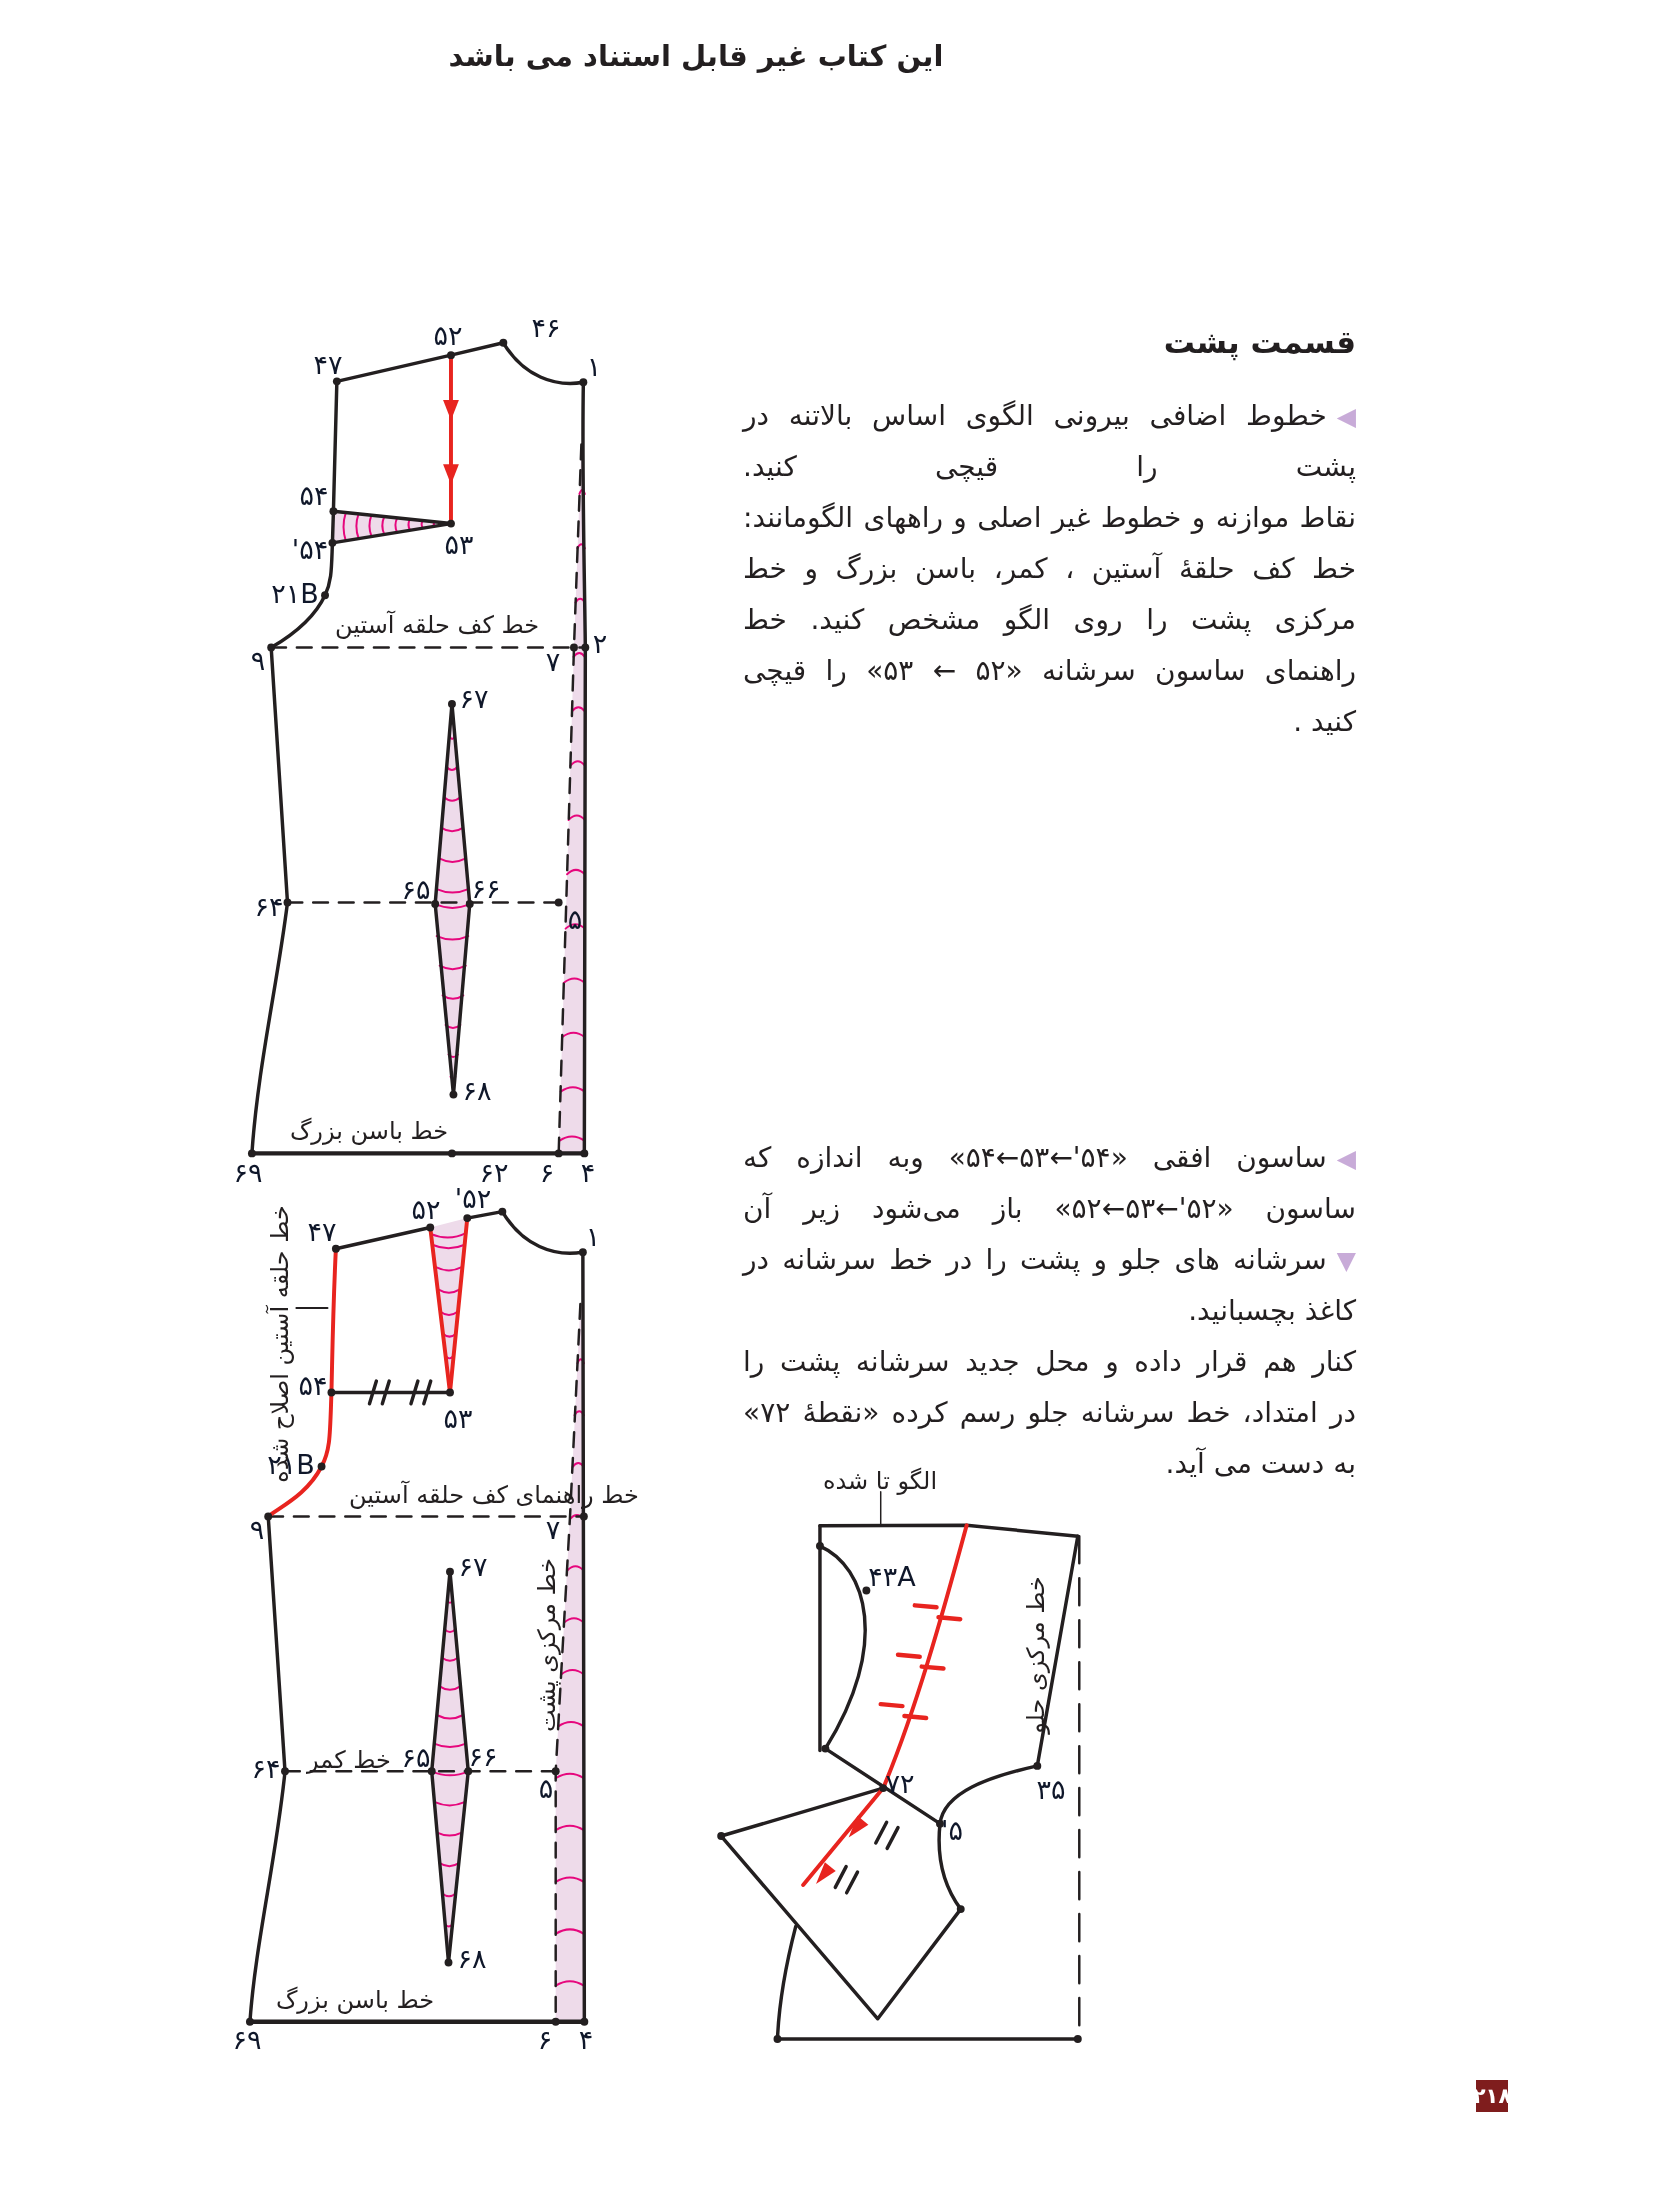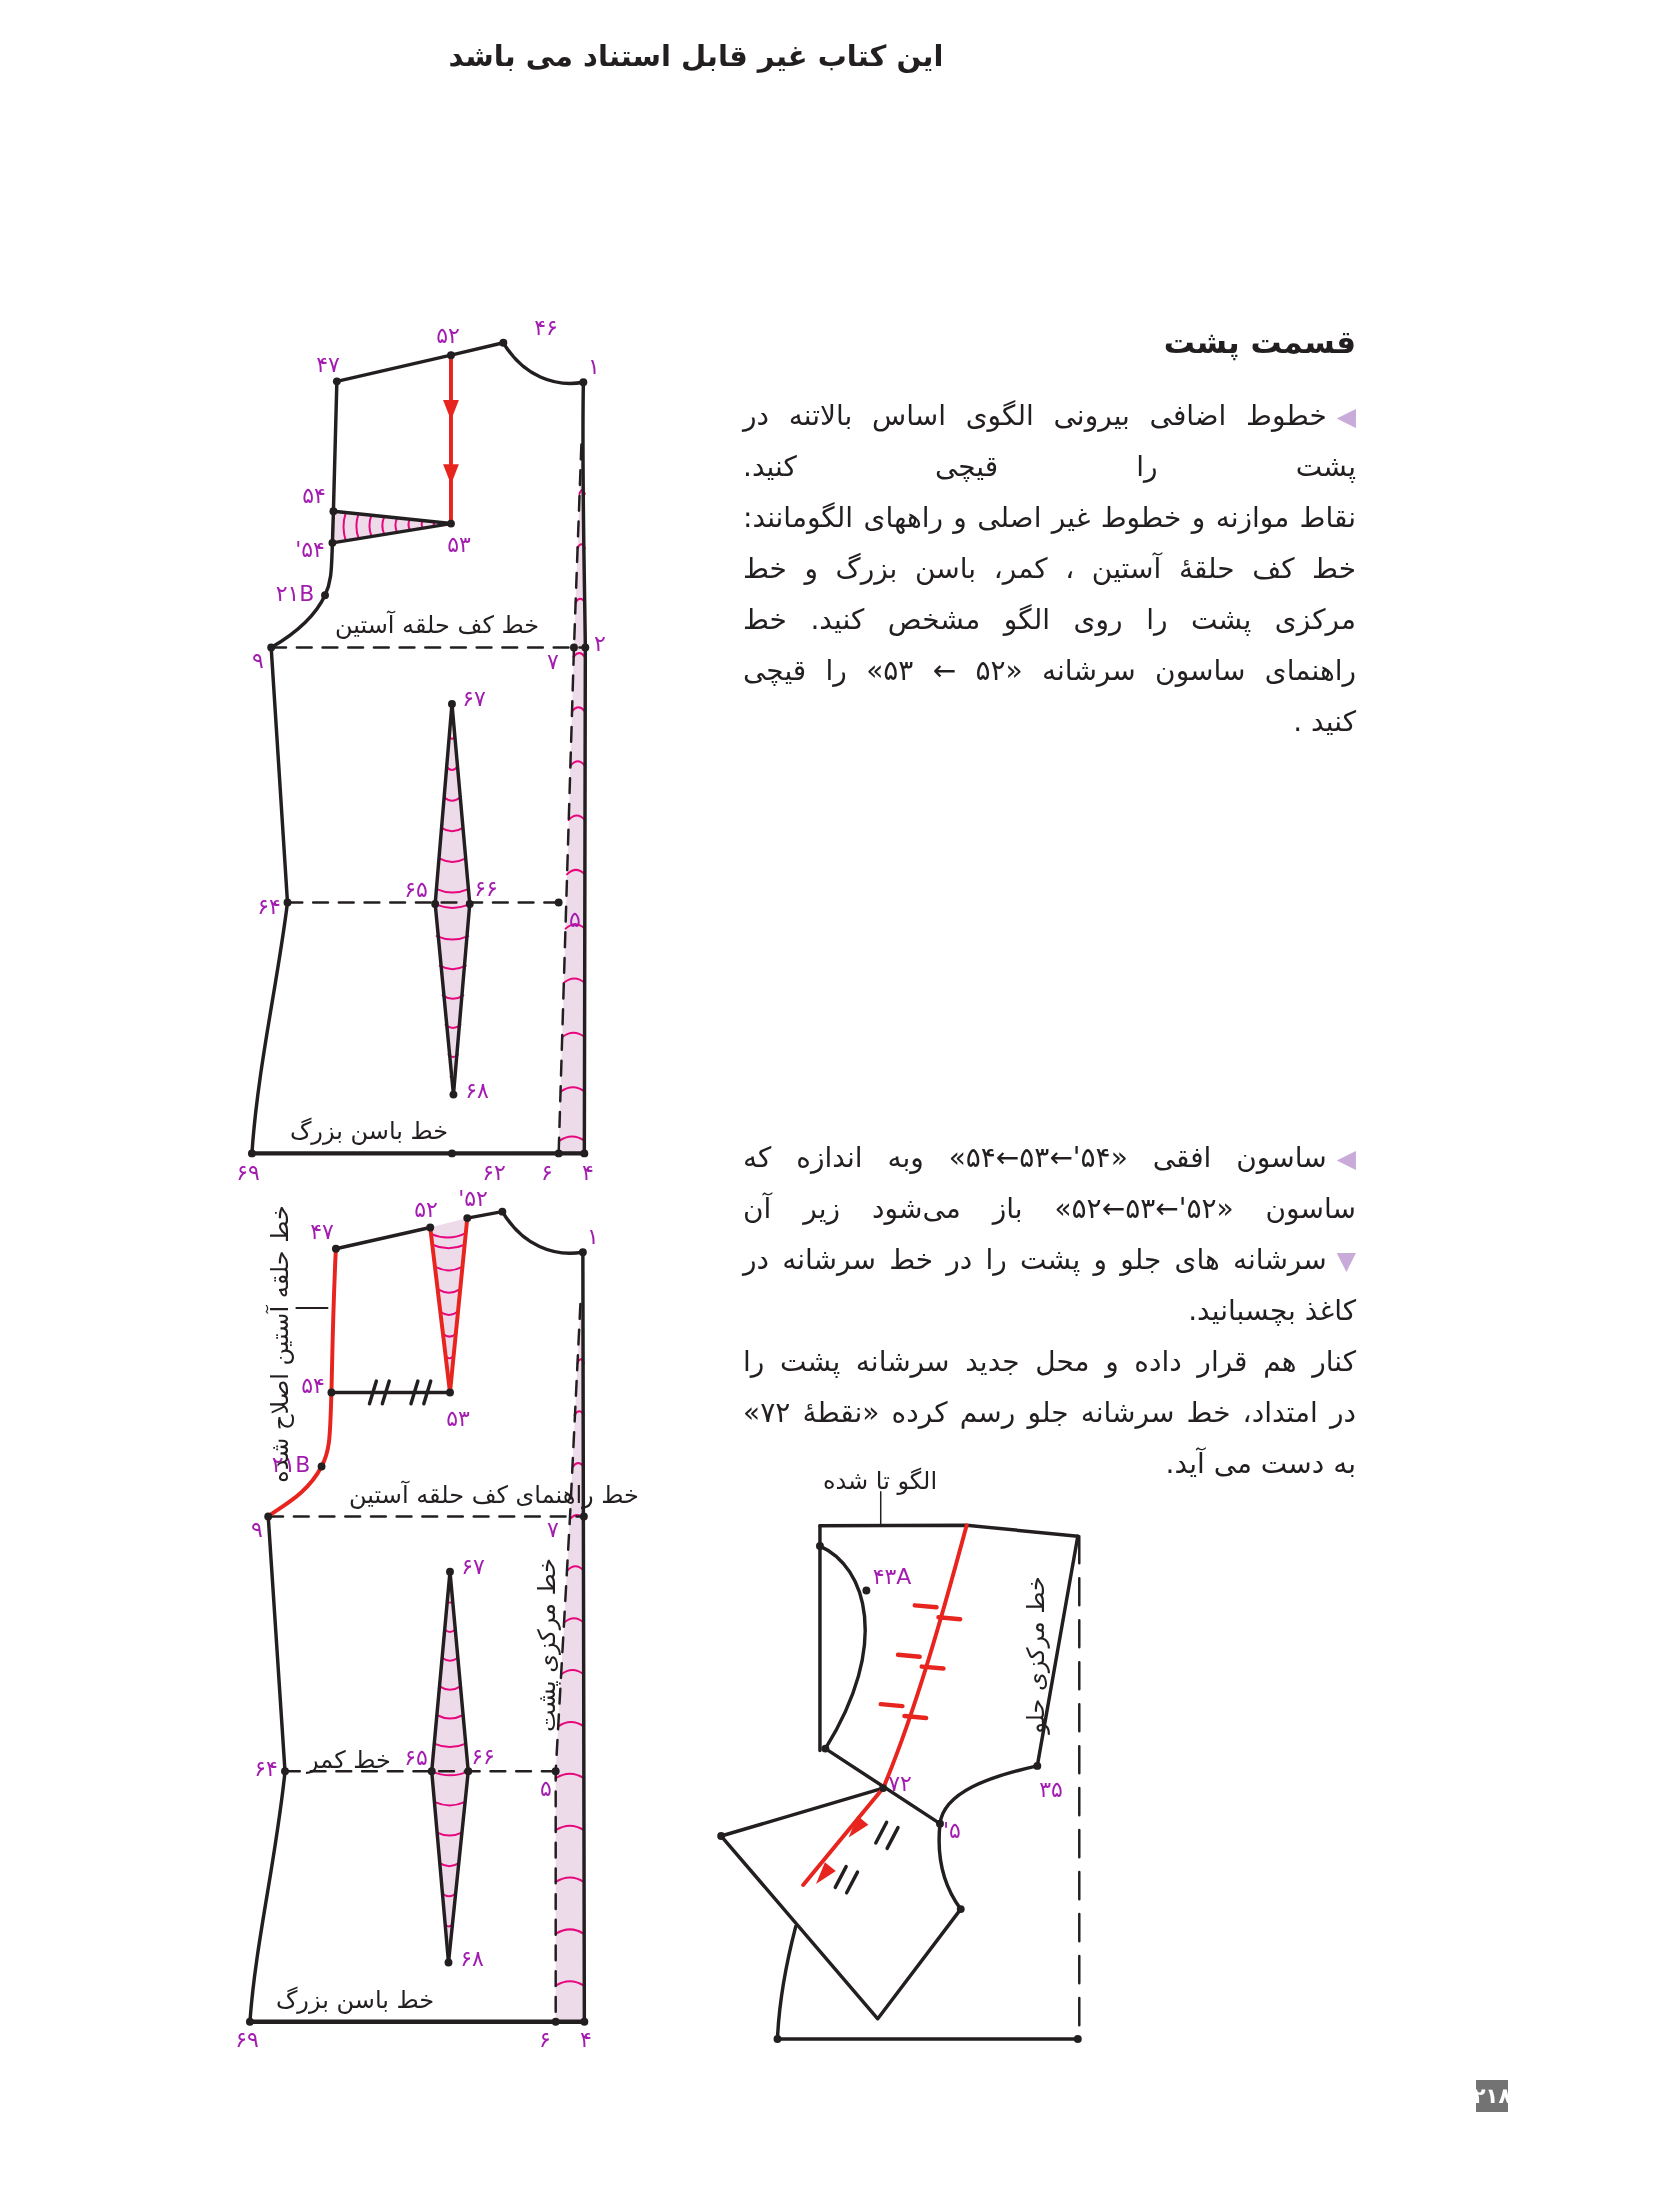--- a/index.html
+++ b/index.html
@@ -10,22 +10,22 @@
   .disclaimer{left:0;top:39px;width:1392px;text-align:center;
               font-size:29px;font-weight:600;direction:rtl;}
   
   .textcol{left:743px;width:613px;direction:rtl;}
   .sec-title{font-size:31px;font-weight:bold;text-align:right;height:66px;}
   .tline{font-size:28px;line-height:51px;height:51px;text-align:justify;
          text-align-last:justify;white-space:nowrap;}
   .tline.short{text-align:right;text-align-last:right;}
   .tri{display:inline-block;font-size:25px;margin-left:10px;vertical-align:0.5px;}
   
-  .pt{position:absolute;transform:translate(-50%,-50%);font-size:22px;
-      direction:rtl;white-space:nowrap;color:#a21caf;}
+  .pt{position:absolute;transform:translate(-50%,-50%);font-size:27px;
+      direction:rtl;white-space:nowrap;color:#0f172a;}
   .pt.ltr{direction:ltr;}
   .tl{position:absolute;transform:translate(-50%,-50%);font-size:24px;
       direction:rtl;white-space:nowrap;color:#231f20;}
   .tl.rot{transform:translate(-50%,-50%) rotate(-90deg);}
   svg{position:absolute;left:0;top:0;}
   
   .badge{left:1476px;top:2080px;width:32px;height:32px;display:flex;
          align-items:center;justify-content:center;}
   .badge span{color:#fff;font-size:21px;font-weight:bold;}
 </style>
@@ -335,16 +335,16 @@
 <div class="abs textcol" style="top:1132px;">
   <div class="tline"><span class="tri" style="color:#c8abd8">◀</span><span>ساسون افقی «۵۴'←۵۳←۵۴» وبه اندازه که</span></div>
   <div class="tline"><span>ساسون «۵۲'←۵۳←۵۲» باز می‌شود زیر آن</span></div>
   <div class="tline"><span class="tri" style="color:#c8abd8">▼</span><span>سرشانه های جلو و پشت را در خط سرشانه در</span></div>
   <div class="tline short"><span>کاغذ بچسبانید.</span></div>
   <div class="tline"><span>کنار هم قرار داده و محل جدید سرشانه پشت را</span></div>
   <div class="tline"><span>در امتداد، خط سرشانه جلو رسم کرده «نقطهٔ ۷۲»</span></div>
   <div class="tline short"><span>به دست می آید.</span></div>
 </div>
 
-<div class="abs badge" style="background:#737373">
+<div class="abs badge" style="background:#7f1d1d">
   <span>۲۱۸</span>
 </div>
 
 
 </body></html>

